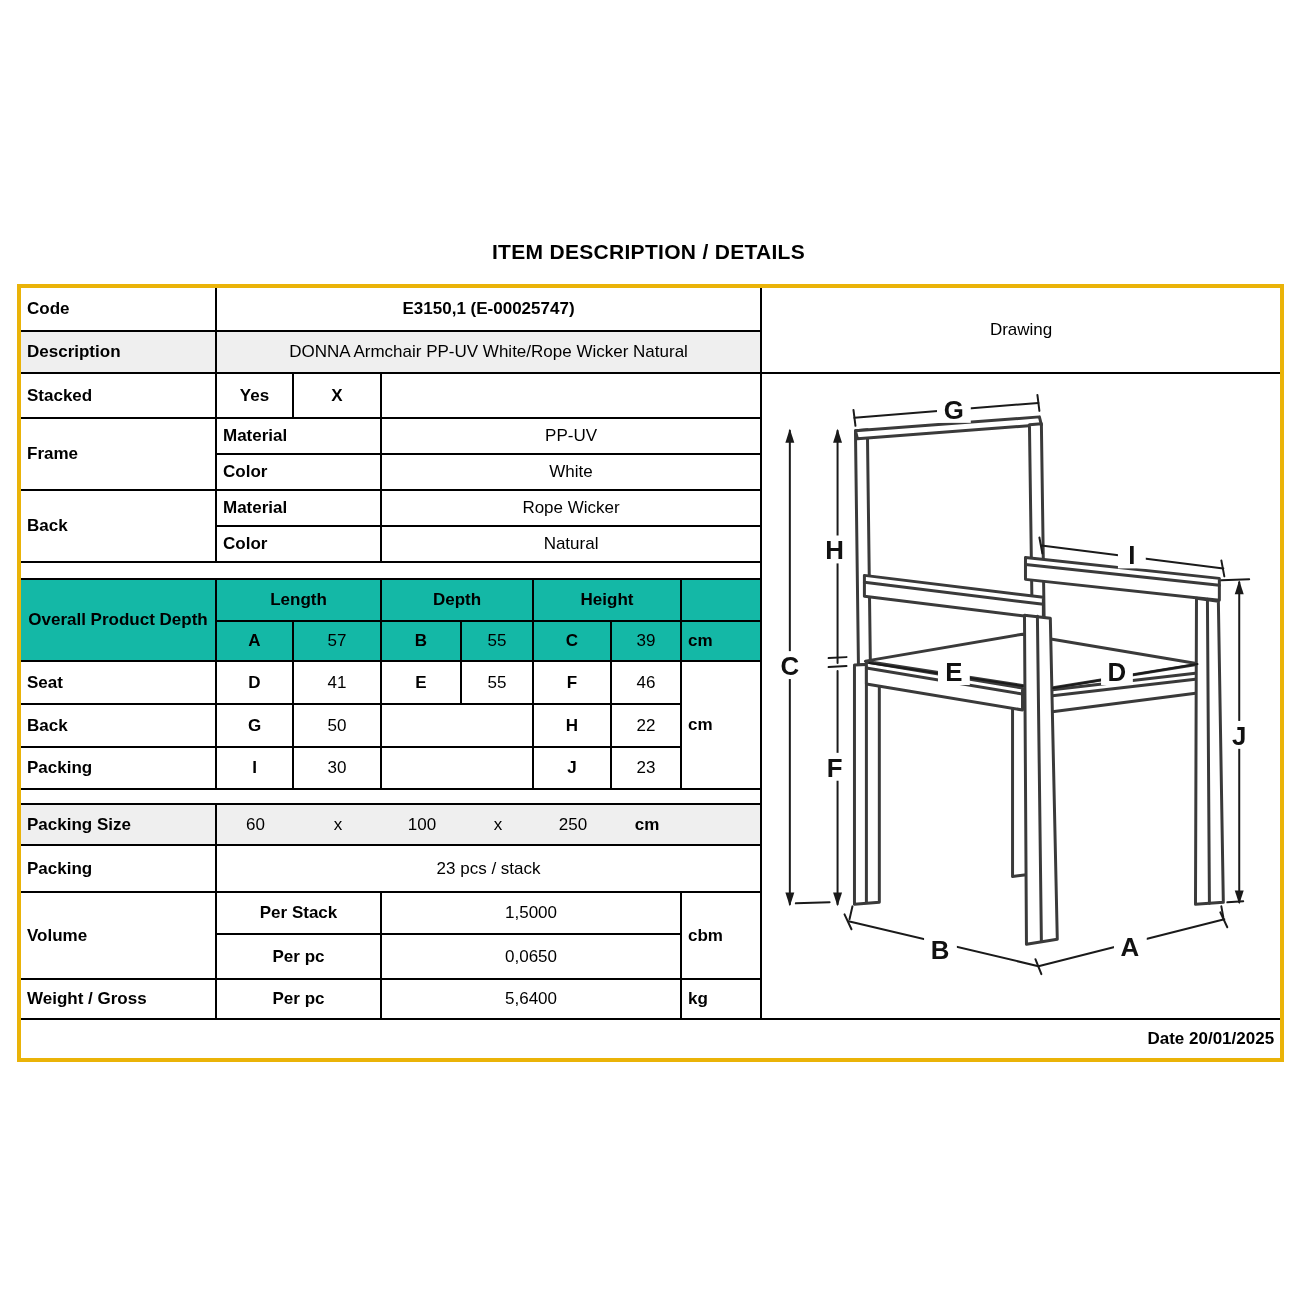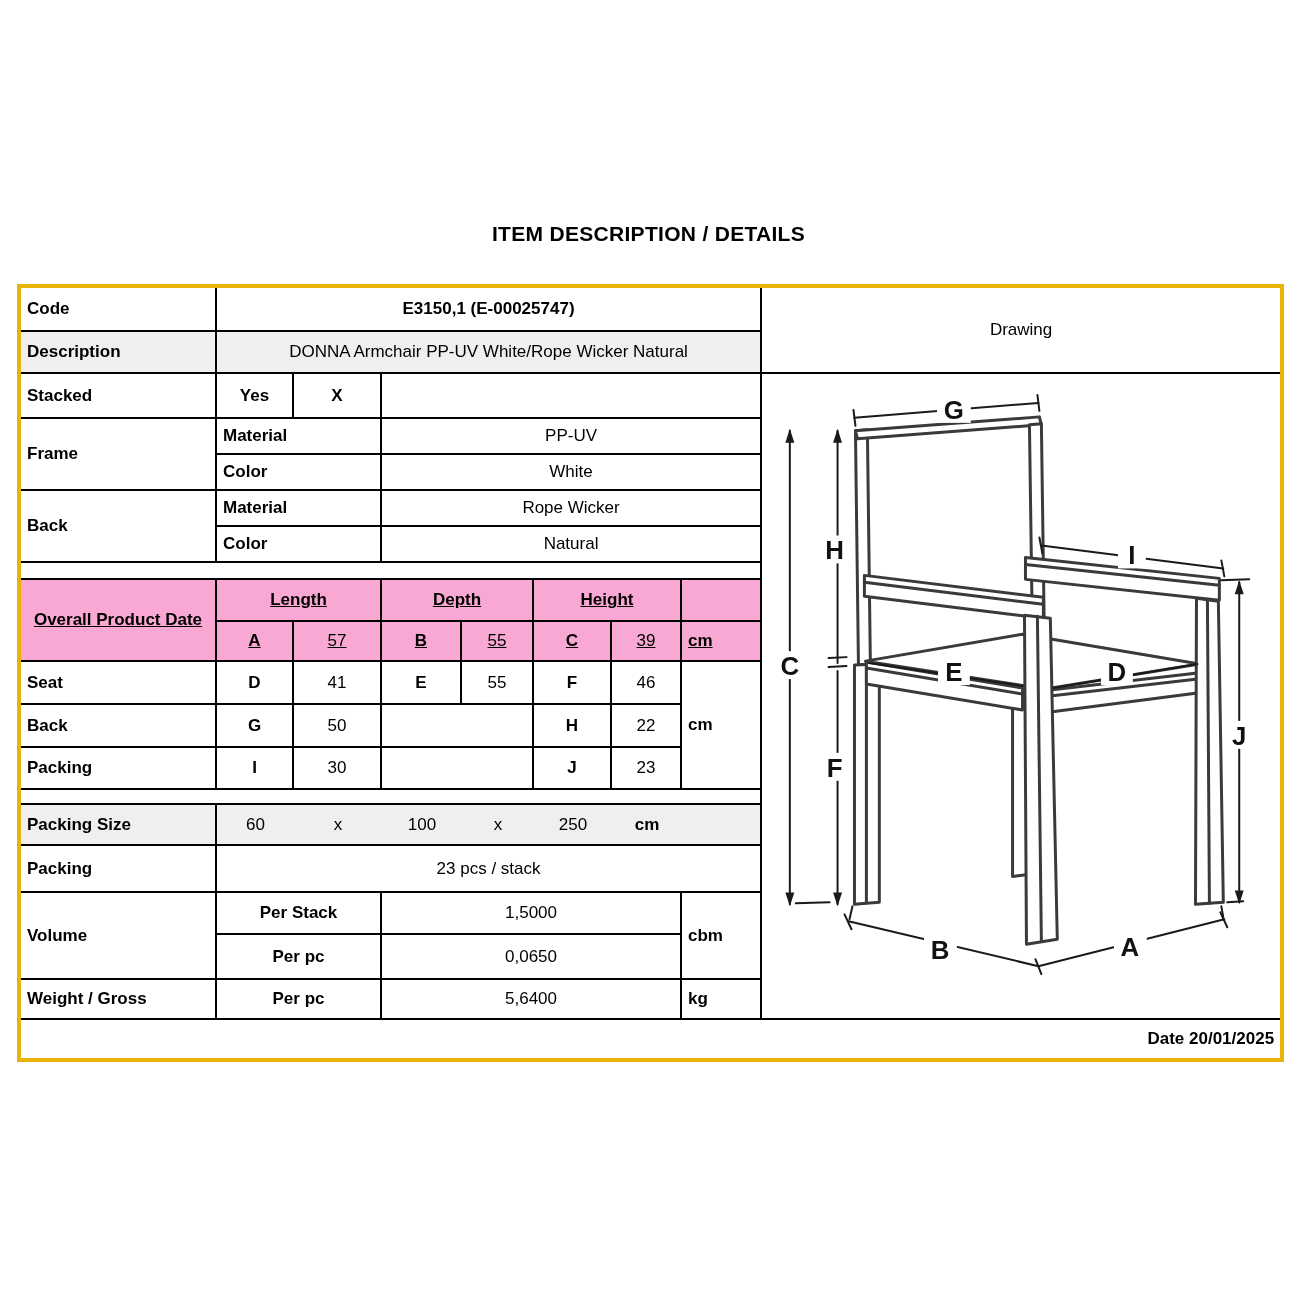--- a/index.html
+++ b/index.html
@@ -1,35 +1,35 @@
 <!DOCTYPE html>
 <html><head>
 <meta charset="utf-8">
 <style>
   html,body{margin:0;padding:0;}
   body{
     width:1300px;height:1300px;position:relative;background:#ffffff;
     font-family:"Liberation Sans", sans-serif;color:#000;overflow:hidden;
   }
   .page-title{
-    position:absolute;top:222px;left:17px;width:1263px;
+    position:absolute;top:240px;left:17px;width:1263px;
     text-align:center;font-weight:bold;font-size:21px;letter-spacing:.3px;
   }
   table.spec{
     position:absolute;top:284px;left:17px;width:1263px;
     border-collapse:collapse;table-layout:fixed;border:4px solid #eab308;
   }
   table.spec td{
     border:2px solid #000;padding:0 6px;font-size:17px;
     vertical-align:middle;overflow:hidden;line-height:1.15;
   }
   td.lbl{font-weight:bold;text-align:left;}
   td.ctr{text-align:center;}
   .b{font-weight:bold;}
-  td.yellow{background:#f9a8d4;text-decoration:underline;}
+  td.yellow{background:#14b8a6;}
   td.gray{background:#efefef;}
   td.unit{font-weight:bold;padding-left:4px;}
   td.spacer{font-size:0;padding:0;}
   td.drawing-head{font-weight:normal;text-align:center;font-size:18px;background:#fff;}
   td.drawing-body{padding:0;position:relative;vertical-align:top;}
   td.date-cell{font-weight:bold;font-size:16px;text-align:right;}
   .psgrid{display:grid;grid-template-columns:77px 88px 80px 72px 78px 70px 80px;align-items:center;}
   .psgrid span{text-align:center;display:block;}
   .chair-svg{position:absolute;left:0;top:0;width:100%;height:100%;}
   .chair{stroke:#3a3a3a;stroke-width:3;fill:none;stroke-linejoin:round;stroke-linecap:round;}
@@ -191,21 +191,21 @@
   <tr style="height:36px">
     <td colspan="2" class="lbl">Color</td>
     <td colspan="5" class="ctr">Natural</td>
   </tr>
 
   <tr style="height:17px">
         <td colspan="8" class="spacer"></td>
       </tr>
 
   <tr style="height:42px">
-    <td rowspan="2" class="yellow ctr b">Overall Product Date</td>
+    <td rowspan="2" class="yellow ctr b">Overall Product Depth</td>
     <td colspan="2" class="yellow ctr b">Length</td>
     <td colspan="2" class="yellow ctr b">Depth</td>
     <td colspan="2" class="yellow ctr b">Height</td>
     <td class="yellow"></td>
   </tr>
   <tr style="height:40px">
     <td class="yellow ctr b">A</td>
     <td class="yellow ctr">57</td>
     <td class="yellow ctr b">B</td>
     <td class="yellow ctr">55</td>

